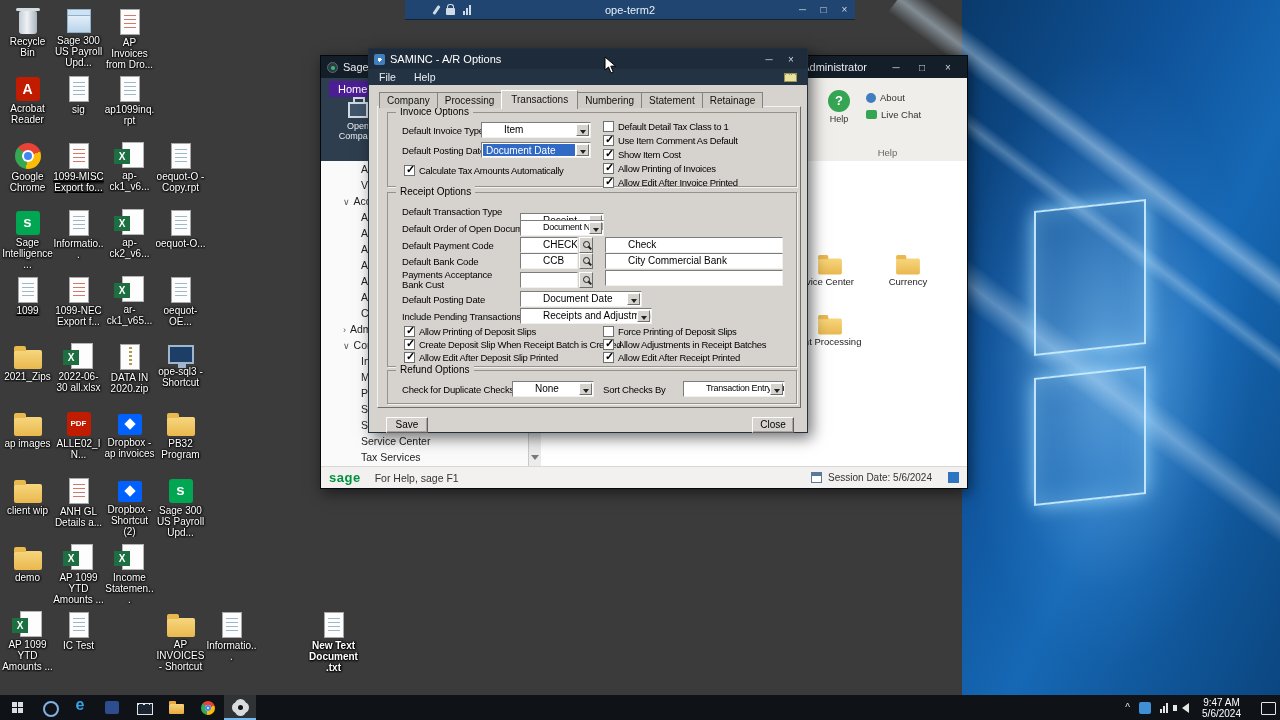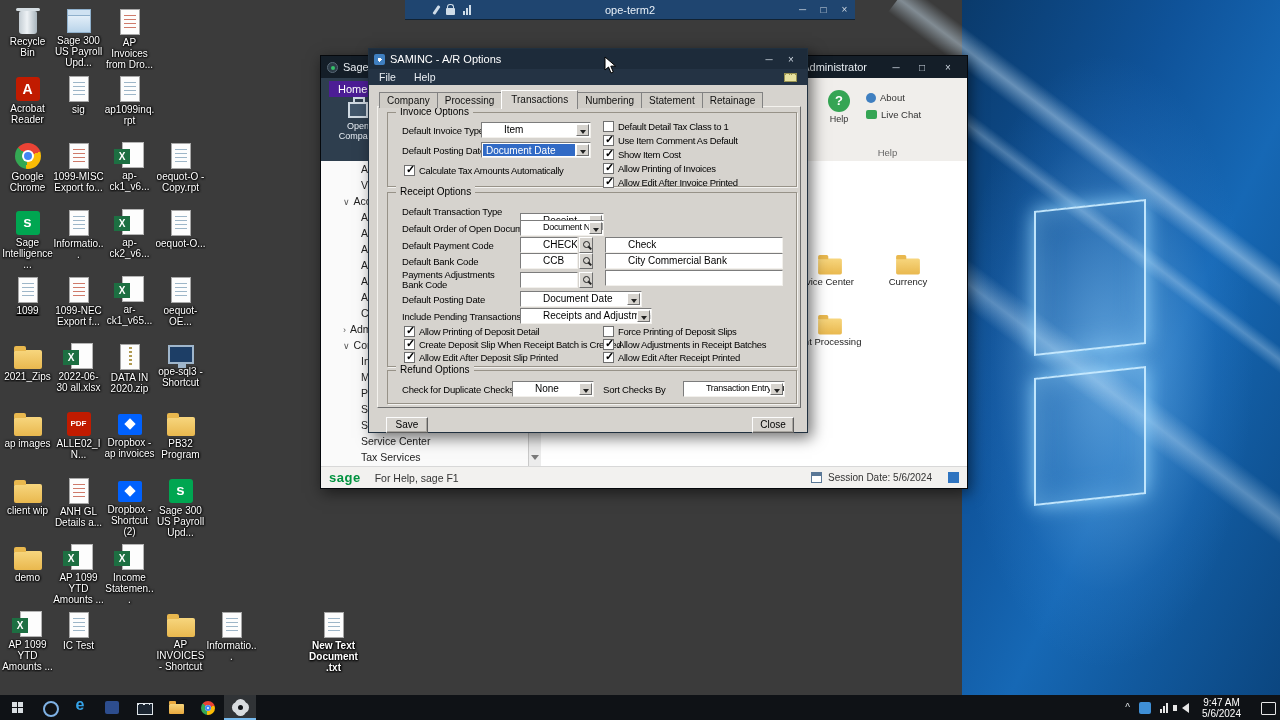--- a/index.html
+++ b/index.html
@@ -261,21 +261,21 @@
         <div class="dicon" style="left: 53px; top: 8px;">
           <div class="ic box"></div>
           <div class="lbl">Sage 300 US Payroll Upd...</div>
         </div>
 
         <div class="dicon" style="left: 53px; top: 75px;">
           <div class="ic page"></div>
           <div class="lbl">sig</div>
         </div>
 
-        <div class="dicon" style="left: 53px; top: 142px;">
+        <div class="dicon" style="left: 53px; top: 142px; text-decoration: underline;">
           <div class="ic pagered"></div>
           <div class="lbl">1099-MISC Export fo...</div>
         </div>
 
         <div class="dicon" style="left: 53px; top: 209px;">
           <div class="ic page"></div>
           <div class="lbl">Informatio...</div>
         </div>
 
         <div class="dicon" style="left: 53px; top: 276px;">
@@ -605,41 +605,41 @@
             <span>Check</span>
           </div>
           <span class="lab" style="left:14px;top:63px">Default Bank Code</span>
           <div class="fld" style="left:132px;top:60px;width:58px">
             <span>CCB</span>
           </div>
           <span class="finder" style="left:191px;top:60px"></span>
           <div class="fld" style="left:217px;top:60px;width:178px">
             <span>City Commercial Bank</span>
           </div>
-          <span class="lab" style="left:14px;top:77px;width:104px;white-space:normal;line-height:10px">Payments Adjustments Bank Code</span>
+          <span class="lab" style="left:14px;top:77px;width:104px;white-space:normal;line-height:10px">Payments Acceptance Bank Cust</span>
           <div class="fld" style="left:132px;top:79px;width:58px">
             <span></span>
           </div>
           <span class="finder" style="left:191px;top:79px"></span>
           <div class="fld" style="left:217px;top:77px;width:178px">
             <span></span>
           </div>
           <span class="lab" style="left:14px;top:101px">Default Posting Date</span>
           <div class="fld dd" style="left:132px;top:98px;width:122px">
             <span>Document Date</span><span class="ddbtn"></span>
           </div>
           <span class="lab" style="left:14px;top:118px">Include Pending Transactions</span>
           <div class="fld dd" style="left:132px;top:115px;width:132px">
             <span>Receipts and Adjustments</span><span class="ddbtn"></span>
           </div>
           <div class="chklist" style="left:16px;top:133px">
 
               <label class="chk">
                 <span class="box on"></span>
-                <span>Allow Printing of Deposit Detail</span>
+                <span>Allow Printing of Deposit Slips</span>
               </label>
 
               <label class="chk">
                 <span class="box on"></span>
                 <span>Create Deposit Slip When Receipt Batch is Created</span>
               </label>
 
               <label class="chk">
                 <span class="box on"></span>
                 <span>Allow Edit After Deposit Slip Printed</span>

